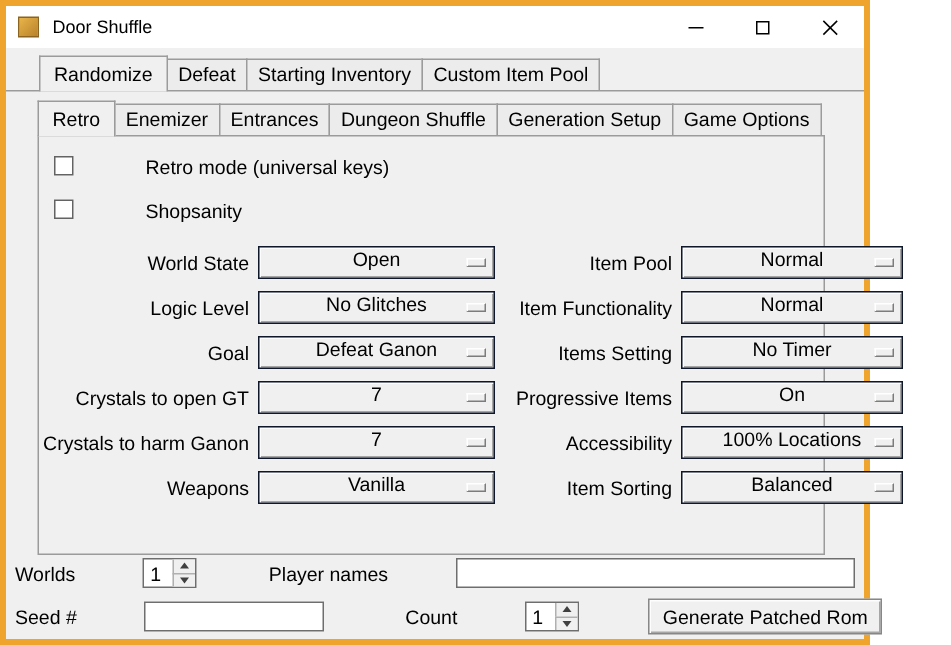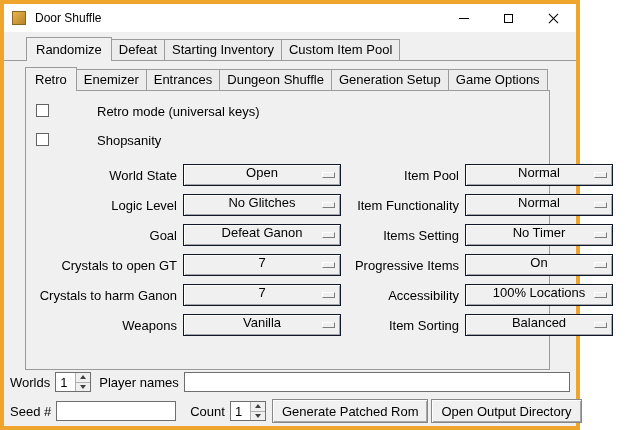--- a/index.html
+++ b/index.html
@@ -64,40 +64,40 @@
   .checkbox-row { display:flex; align-items:flex-start; margin:13px 0 0 10px; height:16px;gap:40px; }
   .cb { width:13px; height:13px; background:#fff; border:1px solid #636363; margin-right:8px; }
   .cb-label { white-space:nowrap; }
 
   
   .grid {
     display:grid;
     grid-template-columns:138px 158px 112px 148px;
     column-gap:6px; row-gap:8px;
     grid-auto-rows:22px;
-    margin:15px 2px 0 13px;
+    margin:15px 2px 0 2px;
   }
   .field-label { display:flex; align-items:center; justify-content:flex-end; white-space:nowrap; }
   .dropdown {
     position:relative; display:flex; align-items:flex-start; justify-content:center;
     height:22px; background:var(--surface,#f0f0f0);
     border:1px solid #0f172a;
     box-shadow: inset 1px 1px 0 #fdfdfd, inset -1px -1px 0 #a6a6a6;
     cursor:default;
   }
   .dd-val { white-space:nowrap; }
   .dd-ind {
     position:absolute; right:5px; top:50%; transform:translateY(-50%);
     width:13px; height:6px; background:var(--surface,#f0f0f0);
     border:1px solid; border-color:#ffffff #7c7c7c #7c7c7c #ffffff;
   }
 
   
   .spacer-v { flex:1; }
-  .bottom-row { display:flex; align-items:center; margin:0 6px 5px 6px; height:24px; flex:0 0 auto; }
+  .bottom-row { display:flex; align-items:center; margin:0 6px 5px 6px; height:24px; flex:0 0 auto;gap:40px; }
   .lbl { margin-right:5px; white-space:nowrap; }
   .text-input {
     height:20px; border:1px solid #6e6e6e; background:#fff;
     font-family:inherit; font-size:13px; padding:0 4px; outline:none;
   }
   .flex1 { flex:1; min-width:0; }
   .seed-input { width:120px; }
   .spin { display:flex; height:20px; border:1px solid #6e6e6e; background:#fff; }
   .spin-val { width:19px; padding-left:4px; display:flex; align-items:center; }
   .spin-btns { display:flex; flex-direction:column; width:15px; }

